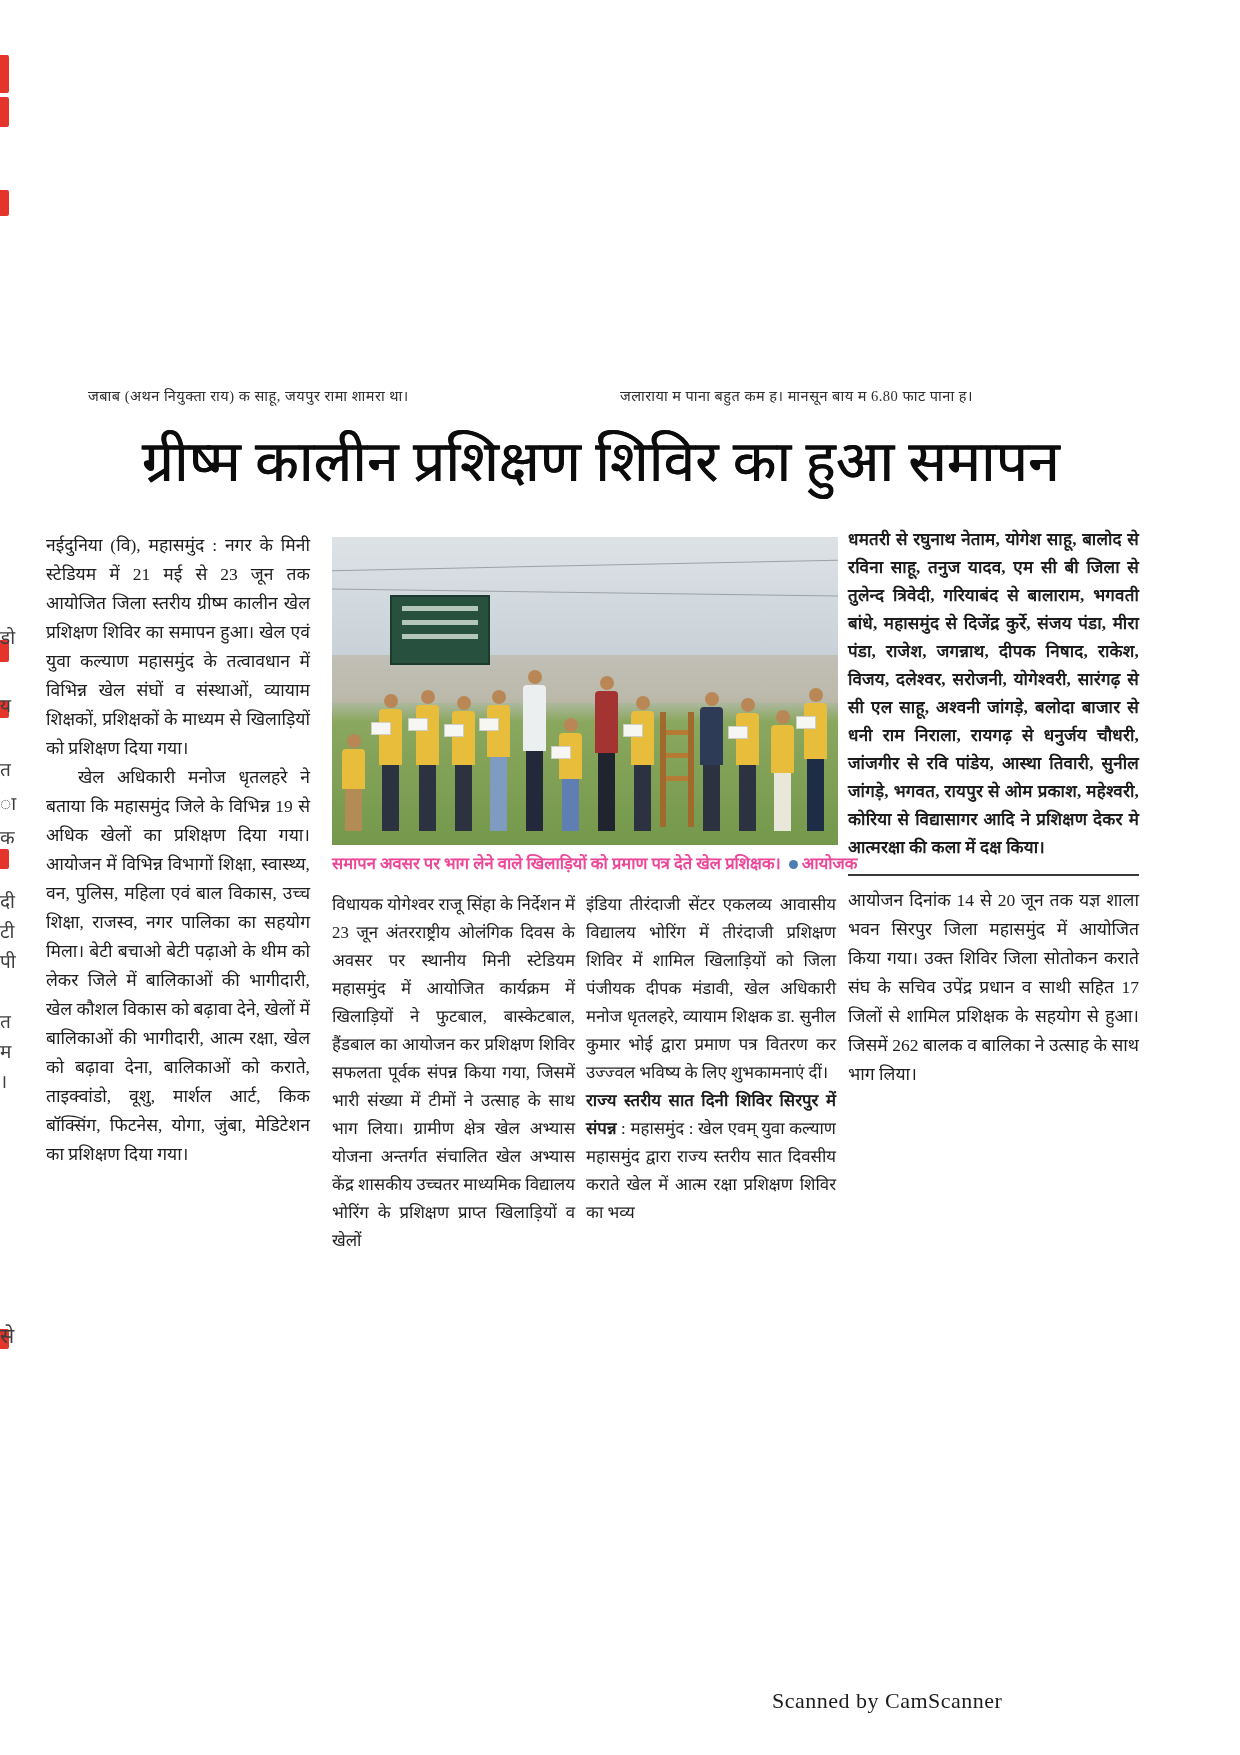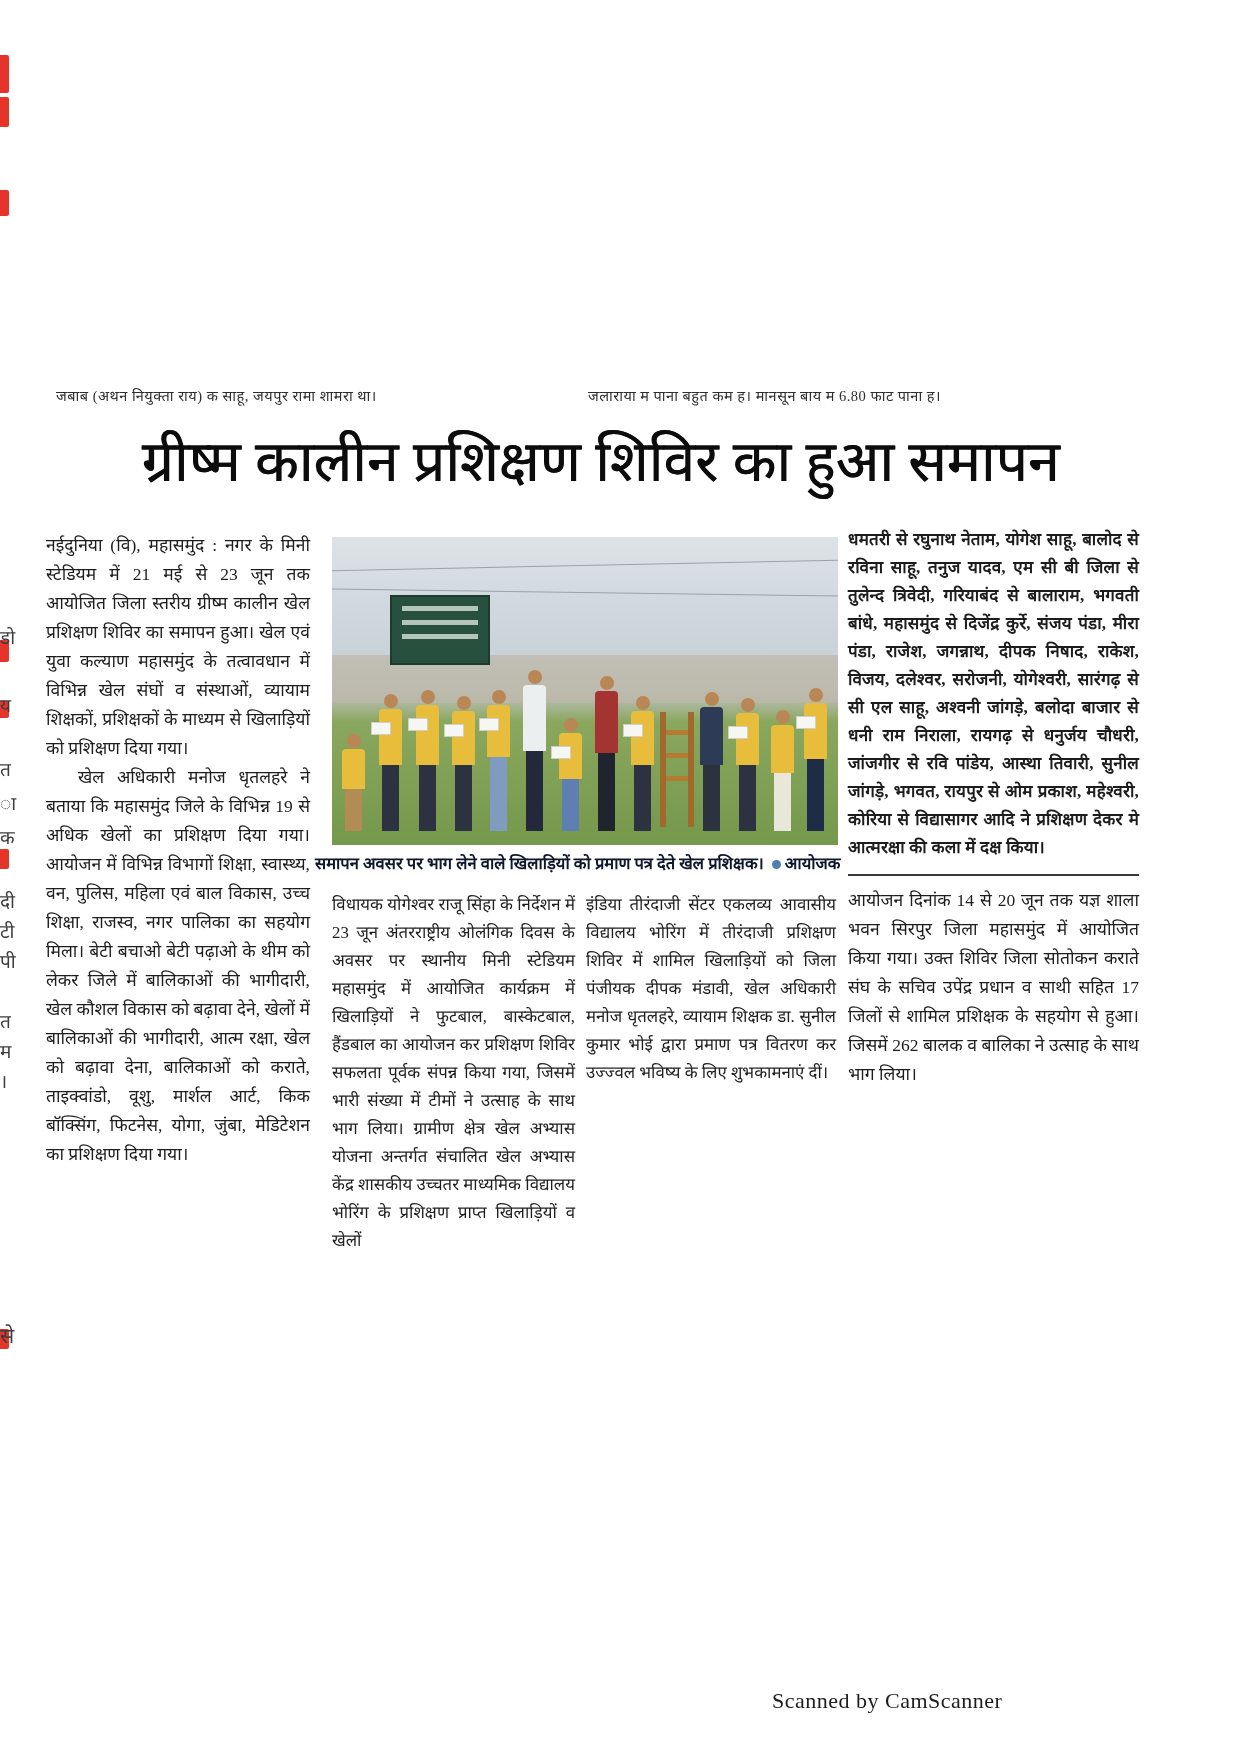--- a/index.html
+++ b/index.html
@@ -14,21 +14,21 @@
   }
 
   
   .red-mark { position:absolute; left:0; width:9px; background:#e5352b; border-radius:0 2px 2px 0; }
   .edge-frag { position:absolute; left:0; font-size:19px; color:#3c3c3c; filter:blur(.3px); line-height:1; }
 
   
   .top-frag {
     position:absolute; top:385px;
     font-size:14.5px; letter-spacing:.5px; color:#2d2d2d;
-    filter:blur(.45px); white-space:nowrap;
+    filter:blur(.45px); white-space:nowrap;margin-left:32px;
   }
   .top-frag.left  { left:56px; }
   .top-frag.right { left:588px; }
 
   
   .headline {
     position:absolute; left:58px; top:420px; width:1085px;
     font-size:57px; font-weight:400; text-align:center;
     color:#0c0c0c; letter-spacing:0px;
     text-shadow:.6px 0 0 currentColor;
@@ -86,22 +86,22 @@
   .p7{left:225px;} .p7 .torso{height:46px} .p7 .legs{height:52px; background:#5f7fb3;}
   .p8{left:261px;} .p8 .torso{height:62px; background:#a33431;} .p8 .legs{height:78px; background:#20242f;}
   .p9{left:297px;} .p9 .torso{height:54px}
   .p10{left:366px;} .p10 .torso{height:58px; background:#2d3b56;}
   .p11{left:402px;} .p11 .torso{height:52px}
   .p12{left:437px;} .p12 .torso{height:48px} .p12 .legs{background:#e9e6da; height:58px;}
   .p13{left:470px;} .p13 .torso{height:56px} .p13 .legs{height:72px; background:#1f2c45;}
 
   
   .caption {
-    position:absolute; left:315px; top:851px; width:512px;
-    font-size:16.5px; font-weight:700; color:#0f172a; white-space:nowrap;
+    position:absolute; left:332px; top:851px; width:512px;
+    font-size:16.5px; font-weight:700; color:#ec4899; white-space:nowrap;
   }
   .caption .dot {
     display:inline-block; width:9px; height:9px; border-radius:50%;
     background:#4d7fb0; margin:0 4px 1px 8px; vertical-align:middle;
   }
 
   
   .scan-credit {
     position:absolute; left:772px; top:1688px;
     font-size:22px; color:#1c1c1c; letter-spacing:.5px;
@@ -245,20 +245,21 @@
   <div class="caption">
     <span>समापन अवसर पर भाग लेने वाले खिलाड़ियों को प्रमाण पत्र देते खेल प्रशिक्षक।</span><span class="dot"></span><span>आयोजक</span>
   </div>
 
   <div class="col col-mid1">
     <p>विधायक योगेश्वर राजू सिंहा के निर्देशन में 23 जून अंतरराष्ट्रीय ओलंगिक दिवस के अवसर पर स्थानीय मिनी स्टेडियम महासमुंद में आयोजित कार्यक्रम में खिलाड़ियों ने फुटबाल, बास्केटबाल, हैंडबाल का आयोजन कर प्रशिक्षण शिविर सफलता पूर्वक संपन्न किया गया, जिसमें भारी संख्या में टीमों ने उत्साह के साथ भाग लिया। ग्रामीण क्षेत्र खेल अभ्यास योजना अन्तर्गत संचालित खेल अभ्यास केंद्र शासकीय उच्चतर माध्यमिक विद्यालय भोरिंग के प्रशिक्षण प्राप्त खिलाड़ियों व खेलों</p>
   </div>
 
   <div class="col col-mid2">
     <p>इंडिया तीरंदाजी सेंटर एकलव्य आवासीय विद्यालय भोरिंग में तीरंदाजी प्रशिक्षण शिविर में शामिल खिलाड़ियों को जिला पंजीयक दीपक मंडावी, खेल अधिकारी मनोज धृतलहरे, व्यायाम शिक्षक डा. सुनील कुमार भोई द्वारा प्रमाण पत्र वितरण कर उज्ज्वल भविष्य के लिए शुभकामनाएं दीं।</p>
+    <p><strong class="lead">राज्य स्तरीय सात दिनी शिविर सिरपुर में संपन्न</strong><span> : महासमुंद : खेल एवम् युवा कल्याण महासमुंद द्वारा राज्य स्तरीय सात दिवसीय कराते खेल में आत्म रक्षा प्रशिक्षण शिविर का भव्य</span></p>
   </div>
 
   <div class="col col-right">
     <p class="rc-p1">धमतरी से रघुनाथ नेताम, योगेश साहू, बालोद से रविना साहू, तनुज यादव, एम सी बी जिला से तुलेन्द त्रिवेदी, गरियाबंद से बालाराम, भगवती बांधे, महासमुंद से दिजेंद्र कुर्रे, संजय पंडा, मीरा पंडा, राजेश, जगन्नाथ, दीपक निषाद, राकेश, विजय, दलेश्वर, सरोजनी, योगेश्वरी, सारंगढ़ से सी एल साहू, अश्वनी जांगड़े, बलोदा बाजार से धनी राम निराला, रायगढ़ से धनुर्जय चौधरी, जांजगीर से रवि पांडेय, आस्था तिवारी, सुनील जांगड़े, भगवत, रायपुर से ओम प्रकाश, महेश्वरी, कोरिया से विद्यासागर आदि ने प्रशिक्षण देकर मे आत्मरक्षा की कला में दक्ष किया।</p>
     <div class="rc-div"></div>
     <p class="rc-p2">आयोजन दिनांक 14 से 20 जून तक यज्ञ शाला भवन सिरपुर जिला महासमुंद में आयोजित किया गया। उक्त शिविर जिला सोतोकन कराते संघ के सचिव उपेंद्र प्रधान व साथी सहित 17 जिलों से शामिल प्रशिक्षक के सहयोग से हुआ। जिसमें 262 बालक व बालिका ने उत्साह के साथ भाग लिया।</p>
   </div>
 
   <div class="scan-credit">Scanned by CamScanner</div>
 

